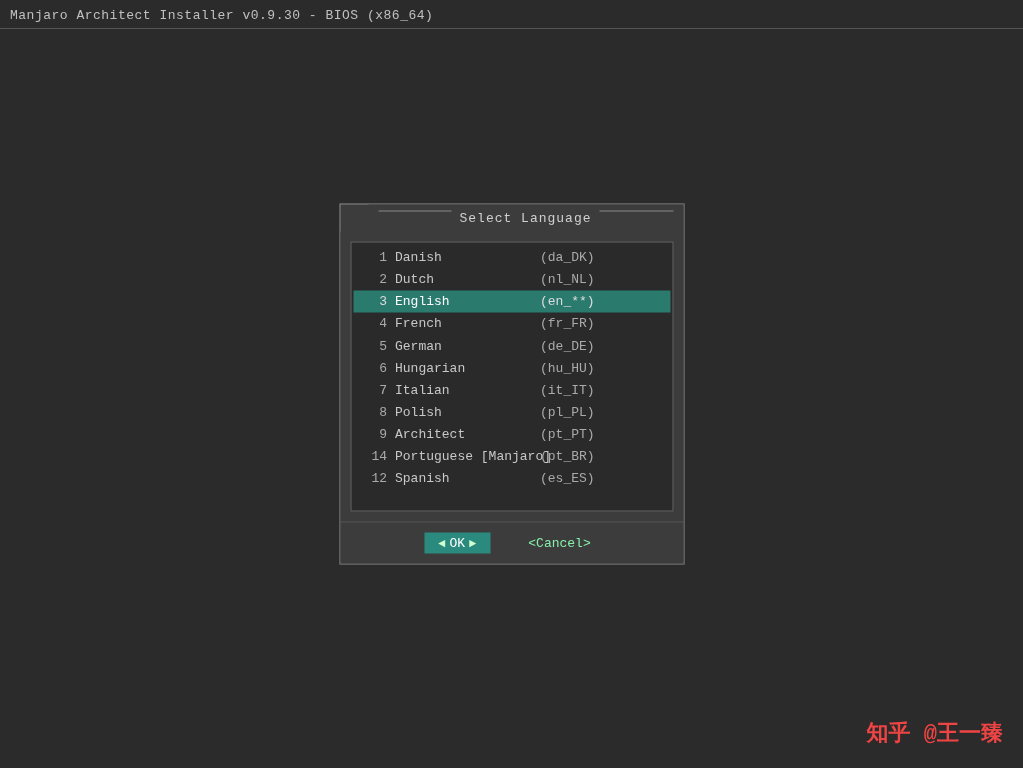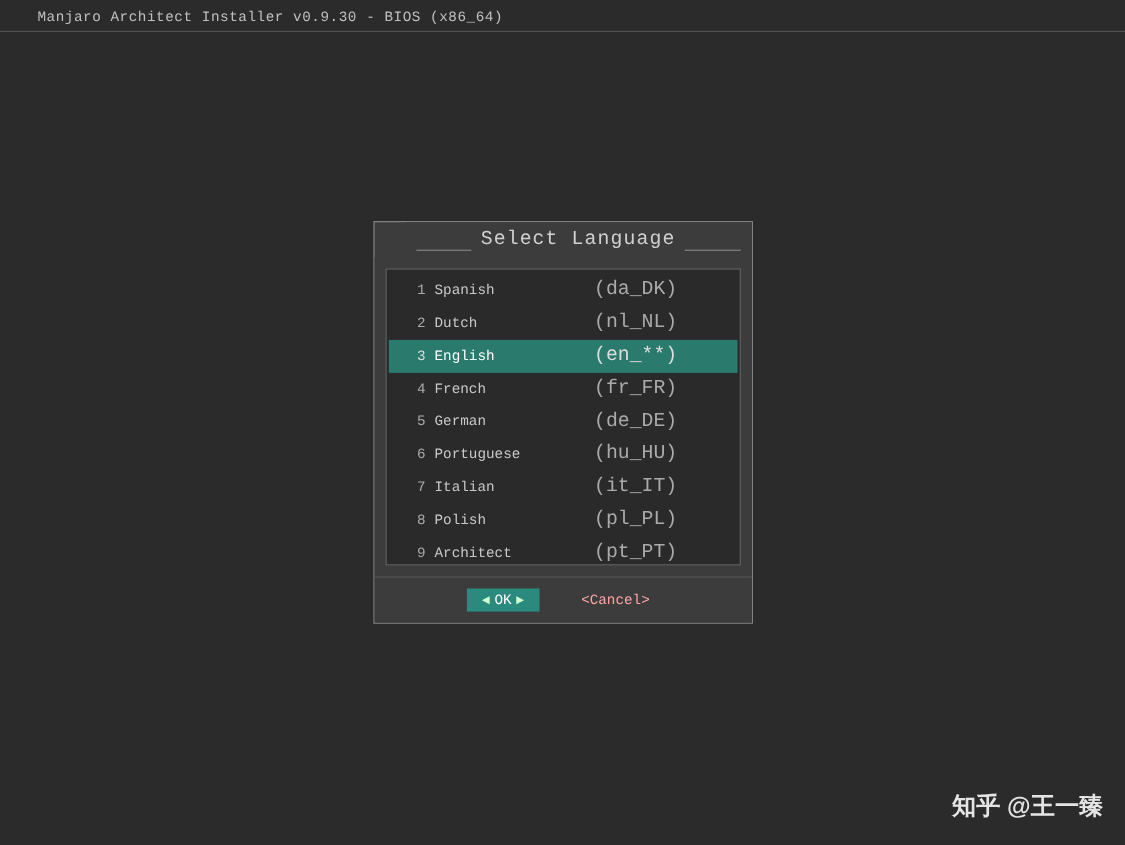--- a/index.html
+++ b/index.html
@@ -16,39 +16,38 @@
       overflow: hidden;
     }
 
     .title-bar {
       position: absolute;
       top: 8px;
       left: 10px;
       color: #c0c0c0;
       font-size: 13px;
       letter-spacing: 0.5px;
-      margin-left: 24px;
     }
 
     .title-divider {
       position: absolute;
       top: 28px;
       left: 0;
       right: 0;
       height: 1px;
       background: #555;
     }
 
     .watermark {
       position: absolute;
       bottom: 20px;
       right: 20px;
-      color: #e5e5e5;
+      color: #ef4444;
       font-size: 22px;
-      font-family: Liberation Sans, sans-serif;
+      font-family: Liberation Mono, monospace;
       font-weight: bold;
       margin-top: 44px;
     }
 
     
     .dialog-container {
       position: absolute;
       top: 50%;
       left: 50%;
       transform: translate(-50%, -50%);
@@ -56,26 +55,26 @@
     }
 
     .dialog {
       border: 1px solid #888;
       background: #3c3c3c;
       position: relative;
     }
 
     .dialog-title-bar {
       display: flex;
-      align-items: flex-end;
+      align-items: flex-start;
       justify-content: center;
       padding: 6px 10px;
       background: #3c3c3c;
       color: #d0d0d0;
-      font-size: 18px;
+      font-size: 13px;
       letter-spacing: 1px;
       margin-left: 28px;
     }
 
     .dialog-title-bar .line {
       flex: 1;
       height: 1px;
       background: #888;
     }
 
@@ -125,21 +124,21 @@
       color: #ddd;
     }
 
     .list-item .lang-name {
       display: inline-block;
       width: 145px;
     }
 
     .list-item .lang-code {
       color: #aaa;
-      font-size: 18px;
+      font-size: 13px;
     }
 
     .list-item.selected .lang-code {
       color: #ddd;
     }
 
     .dialog-footer {
       display: flex;
       align-items: center;
       justify-content: center;
@@ -157,21 +156,21 @@
       font-family: 'Courier New', Courier, monospace;
       font-size: 13px;
       cursor: pointer;
       display: flex;
       align-items: center;
       gap: 4px;
     }
 
     .btn-cancel {
       background: transparent;
-      color: #fca5a5;
+      color: #86efac;
       border: none;
       padding: 3px 8px;
       font-family: 'Courier New', Courier, monospace;
       font-size: 13px;
       cursor: pointer;
     }
 
     .arrow {
       color: #d0ffd0;
       font-size: 12px;
@@ -191,21 +190,21 @@
       <div class="line"></div>
       <span class="dialog-title-text">Select Language</span>
       <div class="line"></div>
     </div>
 
     <div class="dialog-body">
       <div class="list-box" id="language-list">
 
       <div class="list-item">
             <span class="num">1</span>
-            <span class="lang-name">Spanish</span>
+            <span class="lang-name">Danish</span>
             <span class="lang-code">(da_DK)</span>
           </div>
           <div class="list-item">
             <span class="num">2</span>
             <span class="lang-name">Dutch</span>
             <span class="lang-code">(nl_NL)</span>
           </div>
           <div class="list-item selected">
             <span class="num">3</span>
             <span class="lang-name">English</span>
@@ -216,21 +215,21 @@
             <span class="lang-name">French</span>
             <span class="lang-code">(fr_FR)</span>
           </div>
           <div class="list-item">
             <span class="num">5</span>
             <span class="lang-name">German</span>
             <span class="lang-code">(de_DE)</span>
           </div>
           <div class="list-item">
             <span class="num">6</span>
-            <span class="lang-name">Portuguese</span>
+            <span class="lang-name">Hungarian</span>
             <span class="lang-code">(hu_HU)</span>
           </div>
           <div class="list-item">
             <span class="num">7</span>
             <span class="lang-name">Italian</span>
             <span class="lang-code">(it_IT)</span>
           </div>
           <div class="list-item">
             <span class="num">8</span>
             <span class="lang-name">Polish</span>
@@ -238,20 +237,25 @@
           </div>
           <div class="list-item">
             <span class="num">9</span>
             <span class="lang-name">Architect</span>
             <span class="lang-code">(pt_PT)</span>
           </div>
           <div class="list-item">
             <span class="num">14</span>
             <span class="lang-name">Portuguese [Manjaro]</span>
             <span class="lang-code">(pt_BR)</span>
+          </div>
+          <div class="list-item">
+            <span class="num">12</span>
+            <span class="lang-name">Spanish</span>
+            <span class="lang-code">(es_ES)</span>
           </div>
         </div>
     </div>
 
     <div class="dialog-footer">
       <button class="btn-ok">
         <span class="arrow">◄</span>
         <span>OK</span>
         <span class="arrow">►</span>
       </button>

